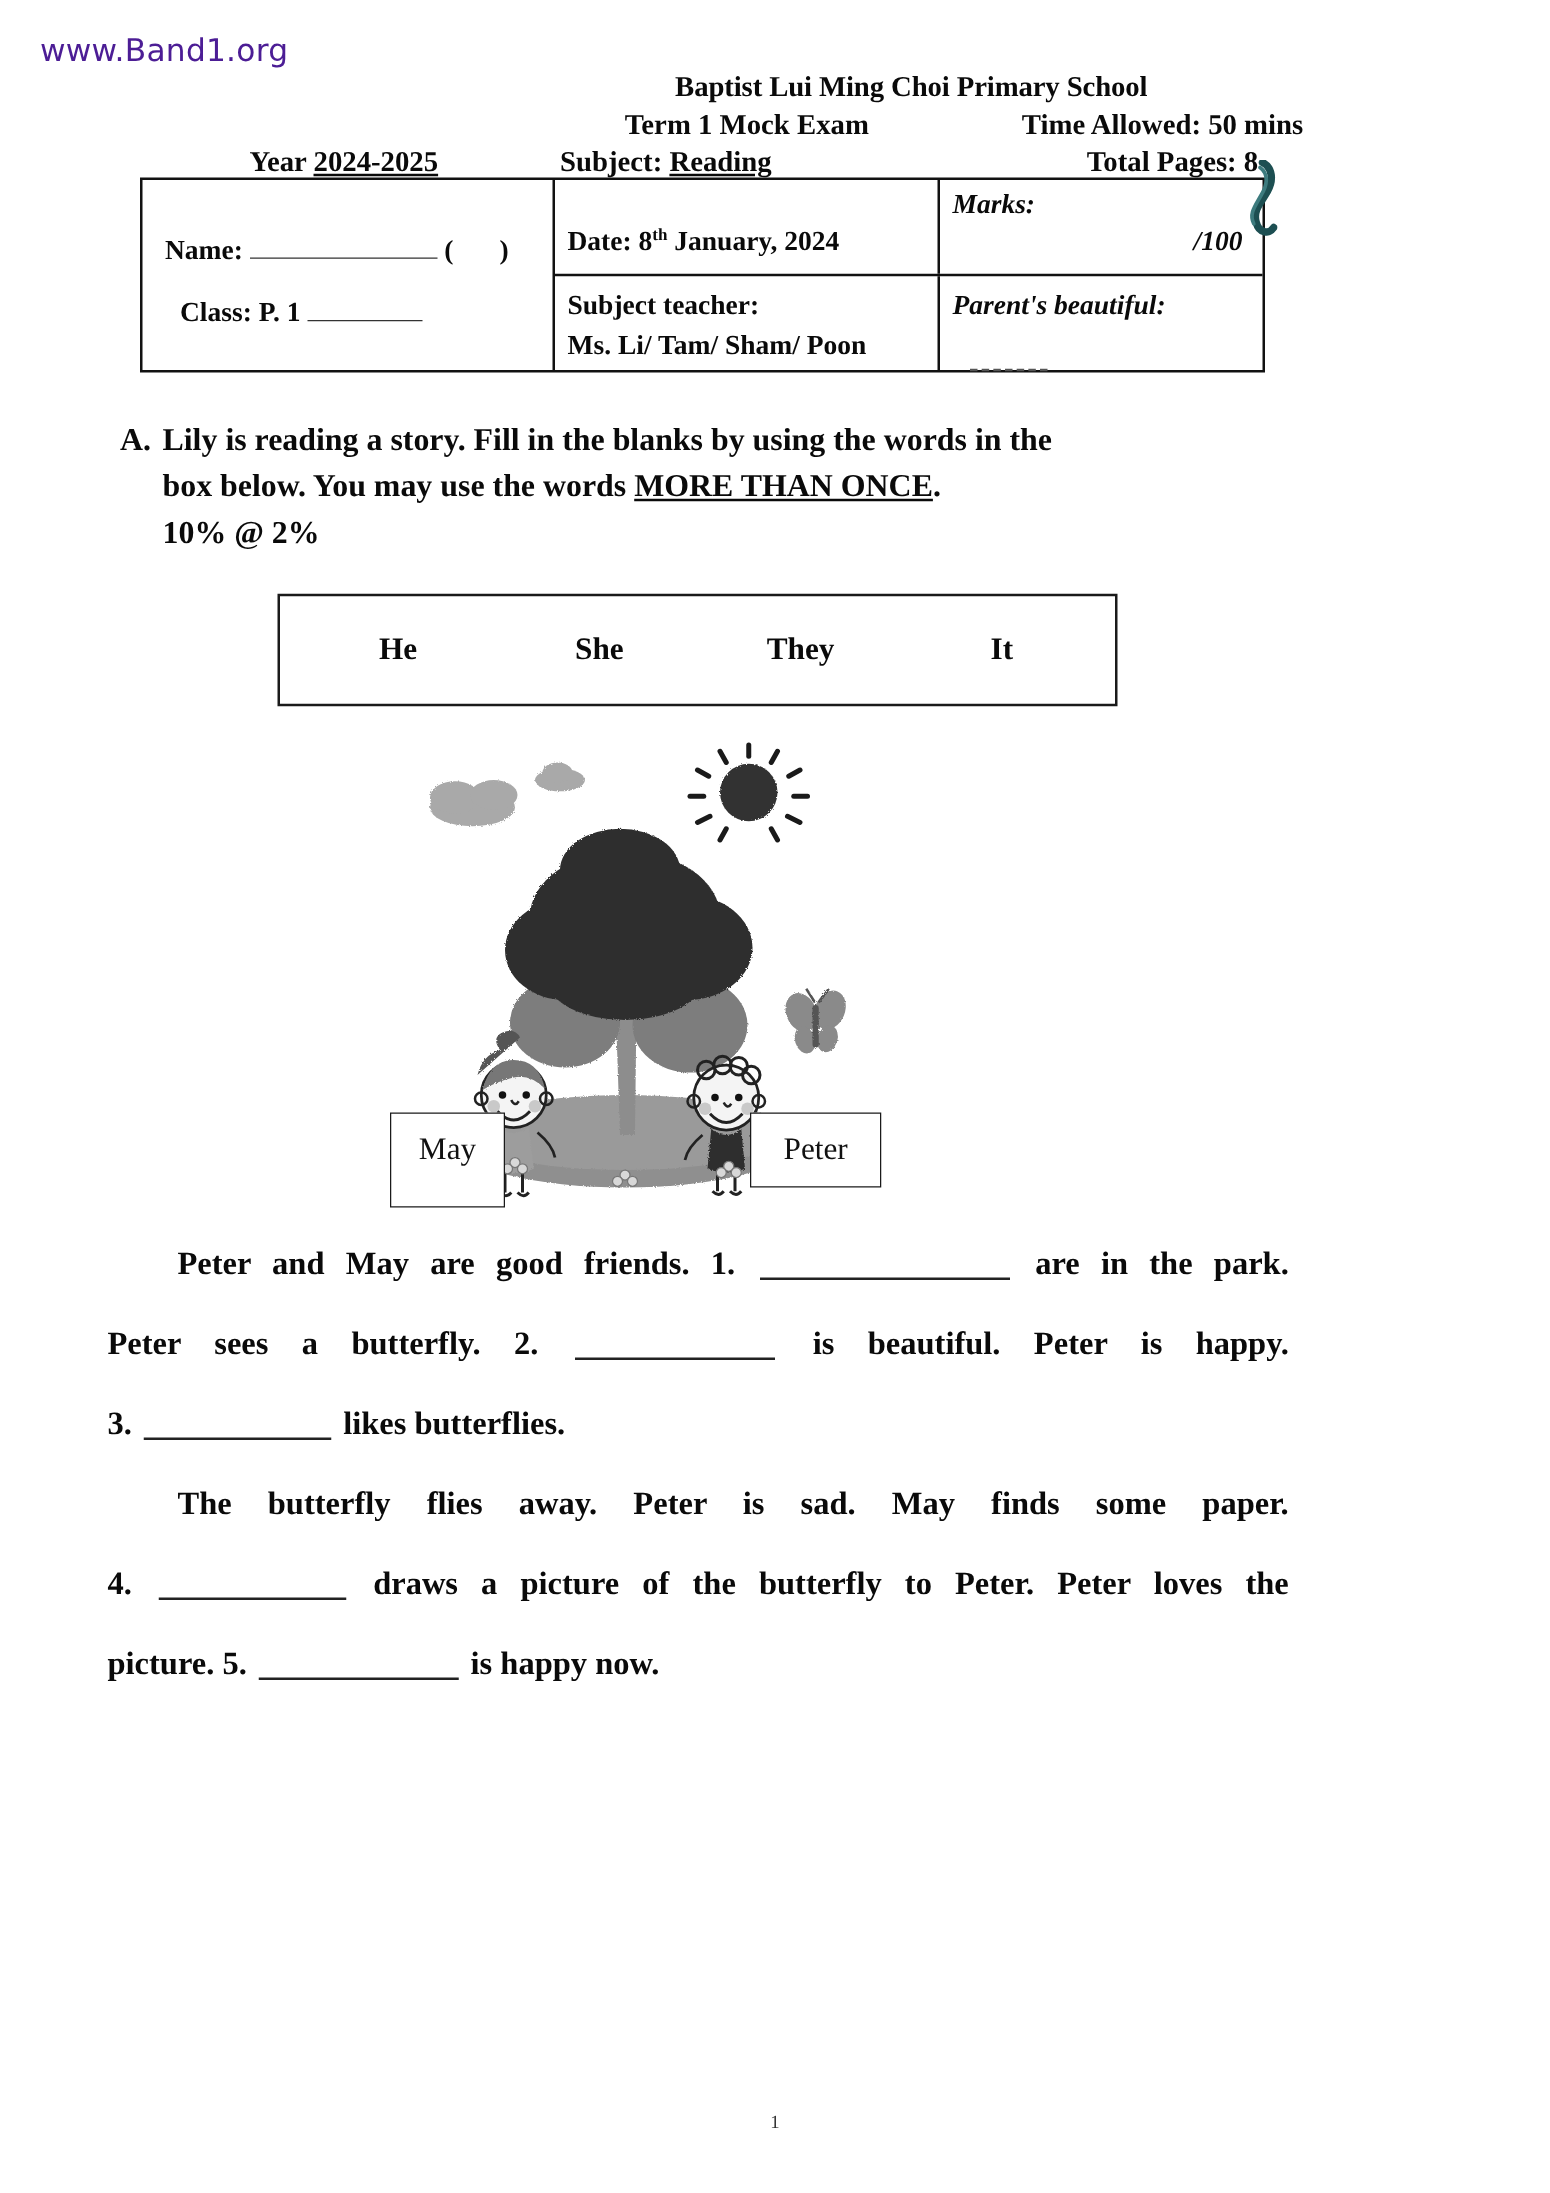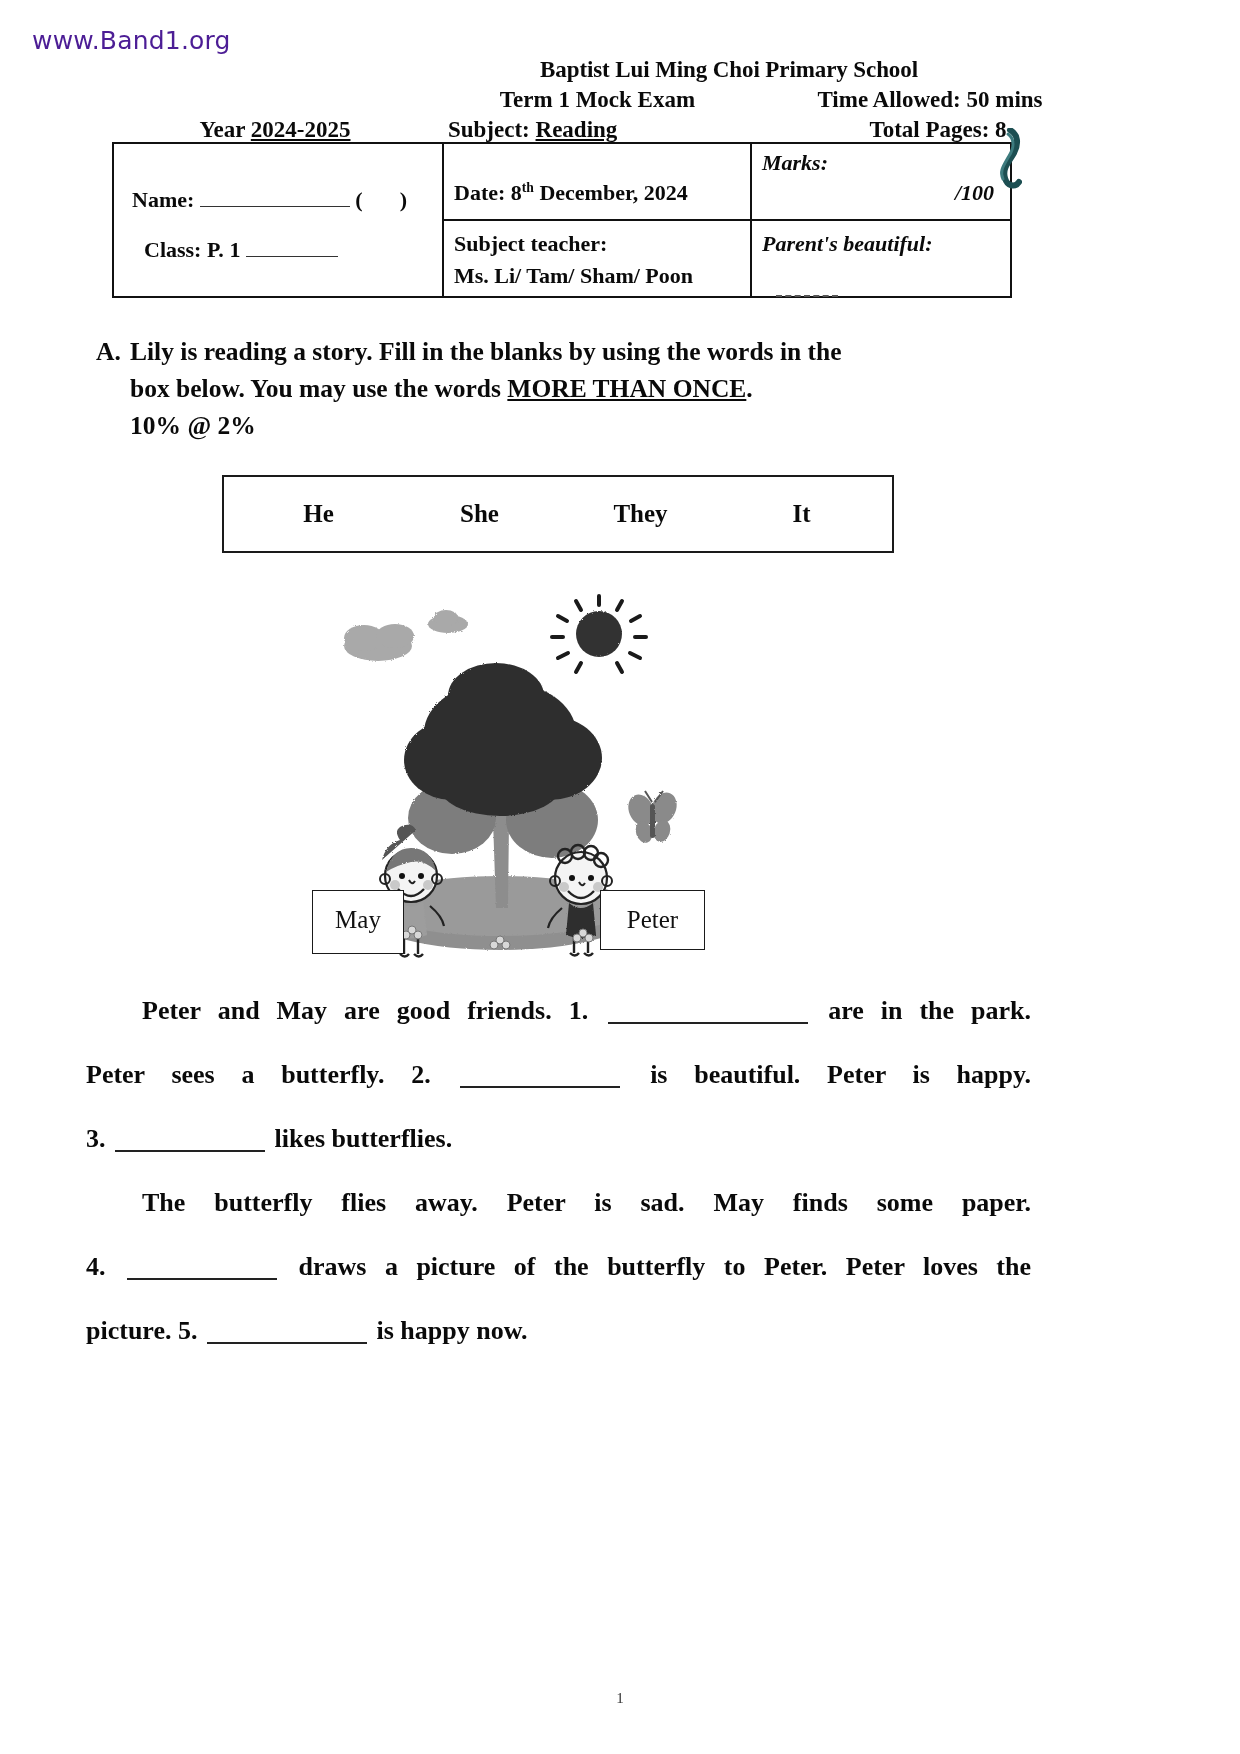--- a/index.html
+++ b/index.html
@@ -145,21 +145,21 @@
   .sec-a .lead { display: flex; }
   .sec-a .letter { width: 34px; flex: none; }
   .sec-a .body { flex: 1; }
 
   
   .word-box {
     position: absolute;
     left: 222px;
     top: 475px;
     width: 672px;
-    height: 78px;
+    height: 90px;
     border: 2.2px solid #1a1a1a;
     box-sizing: border-box;
     display: flex;
     align-items: center;
   }
   .word-box span {
     flex: 1;
     text-align: center;
     font-weight: bold;
     font-size: 25px;
@@ -182,21 +182,21 @@
     background: #fff;
     border: 1.8px solid #1a1a1a;
     box-sizing: border-box;
     font-family: "Liberation Serif", serif;
     font-size: 25px;
     text-align: center;
     color: #111;
   }
   .tag-may {
     left: 312px; top: 890px;
-    width: 92px; height: 64px;
+    width: 92px; height: 76px;
     line-height: 58px;
   }
   .tag-peter {
     left: 600px; top: 890px;
     width: 105px; height: 60px;
     line-height: 58px;
   }
 
   
   .story {
@@ -275,21 +275,21 @@
       <span>Class: P.</span>
       <span>1</span>
       <span class="blank-u" style="width:92px;height:20px"></span>
     </div>
   </div>
 
   <div class="col-bc">
     <div class="row-top">
       <div class="cell-b">
         <div style="margin-top:26px">
-          <span>Date: 8</span><sup>th</sup><span> December, 2024</span>
+          <span>Date: 8</span><sup>th</sup><span> January, 2024</span>
         </div>
       </div>
       <div class="cell-c">
         <span>Marks:</span>
         <span class="marks-100">/100</span>
         <span class="clip">
           <svg width="34" height="70" viewBox="0 0 34 70">
             <path d="M22 2 C30 6, 31 16, 26 25 C21 34, 14 40, 17 50 C19 58, 27 60, 31 54" fill="none" stroke="#1d4f52" stroke-width="6" stroke-linecap="round"></path>
             <path d="M20 6 C27 11, 26 20, 21 28 C16 37, 11 43, 15 51" fill="none" stroke="#3d7b7e" stroke-width="3" stroke-linecap="round"></path>
           </svg>

